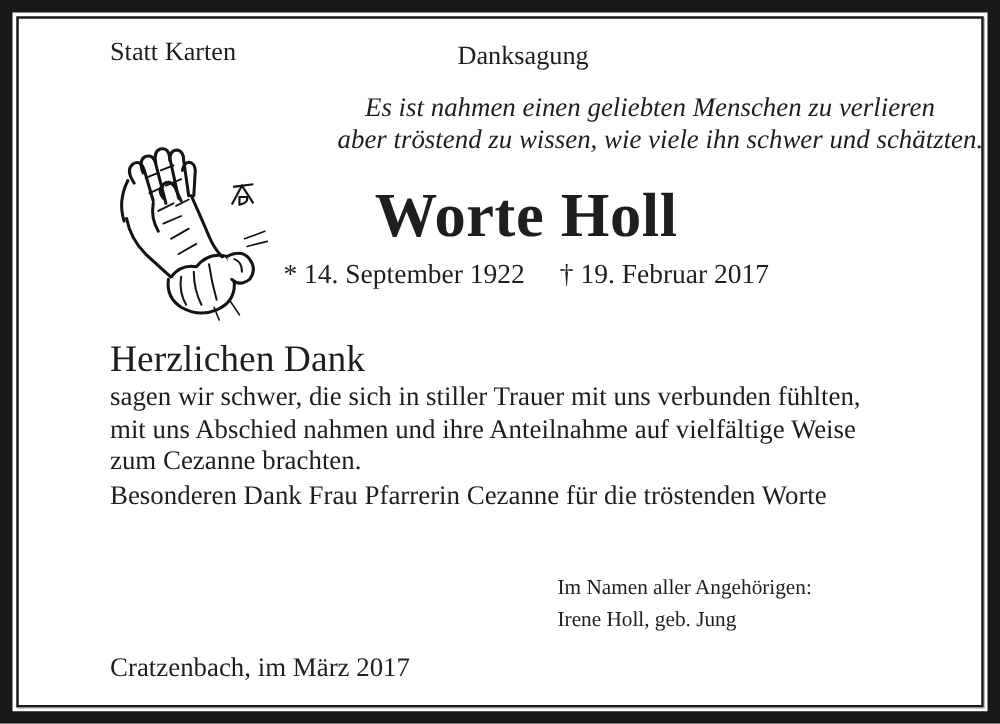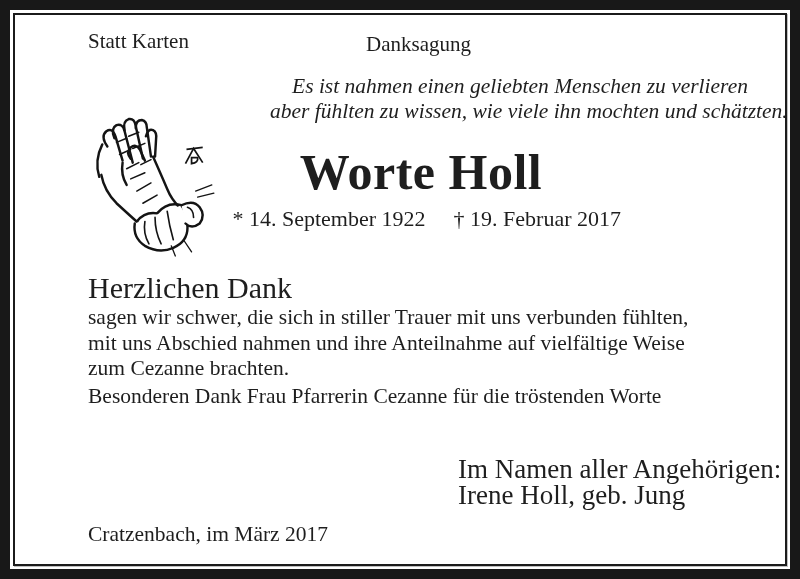--- a/index.html
+++ b/index.html
@@ -23,41 +23,41 @@
     box-shadow: 1px 1px 0 rgba(0,0,0,0.25);
   }
   .abs { position: absolute; white-space: nowrap; }
   .top-note   { left: 88px;  top: 29px;  font-size: 21px; }
   .top-title  { left: 366px; top: 32px;  font-size: 21px; }
   .epigraph   { left: 270px; top: 74px;  width: 500px; text-align: center;
                 font-style: italic; font-size: 21.5px; line-height: 25px; }
   .hands      { left: 86px;  top: 116px; width: 132px; height: 142px; }
   .name       { left: 221px; top: 147px; width: 400px; text-align: center;
                 font-size: 50px; font-weight: 700; line-height: 1; letter-spacing: 0.5px; }
-  .dates      { left: 221px; top: 206px; width: 400px; text-align: right; font-size: 22px; }
+  .dates      { left: 221px; top: 206px; width: 400px; text-align: center; font-size: 22px; }
   .dates .death { display: inline-block; margin-left: 28px; }
   .thanks-heading { left: 88px; top: 270px; font-size: 30px; line-height: 36px; text-align: center; }
   .para       { font-size: 21.5px; line-height: 25.5px; }
   .para-1     { left: 88px; top: 305px; }
   .para-2     { left: 88px; top: 384px; }
-  .closing    { left: 446px; top: 457px; font-size: 27px; line-height: 25.5px; margin-left: 12px; }
+  .closing    { left: 446px; top: 457px; font-size: 17px; line-height: 25.5px; }
   .place-date { left: 88px; top: 522px; font-size: 21.5px; }
 </style>
 </head>
 <body>
 
 <div class="outer-frame"></div>
 <div class="inner-frame"></div>
 
 <div class="abs top-note">Statt Karten</div>
 <div class="abs top-title">Danksagung</div>
 
 <div class="abs epigraph">
   <div>Es ist nahmen einen geliebten Menschen zu verlieren</div>
-  <div>aber fühlten zu wissen, wie viele ihn mochten und schätzten.</div>
+  <div>aber tröstend zu wissen, wie viele ihn schwer und schätzten.</div>
 </div>
 
 <svg class="abs hands" viewBox="0 0 130 140" aria-hidden="true">
   <g fill="none" stroke="#141414" stroke-width="2.4" stroke-linecap="round" stroke-linejoin="round">
 
     <path d="M21 30 Q14 20 20 15 Q26 11 29 20 L36 44"></path>
     <path d="M13 60 Q8 44 16 28"></path>
 
     <path d="M28 22 Q24 12 30 9 Q36 7 38 15 L46 46"></path>
     <path d="M38 14 Q36 5 42 3 Q48 2 49 10 L56 42"></path>

